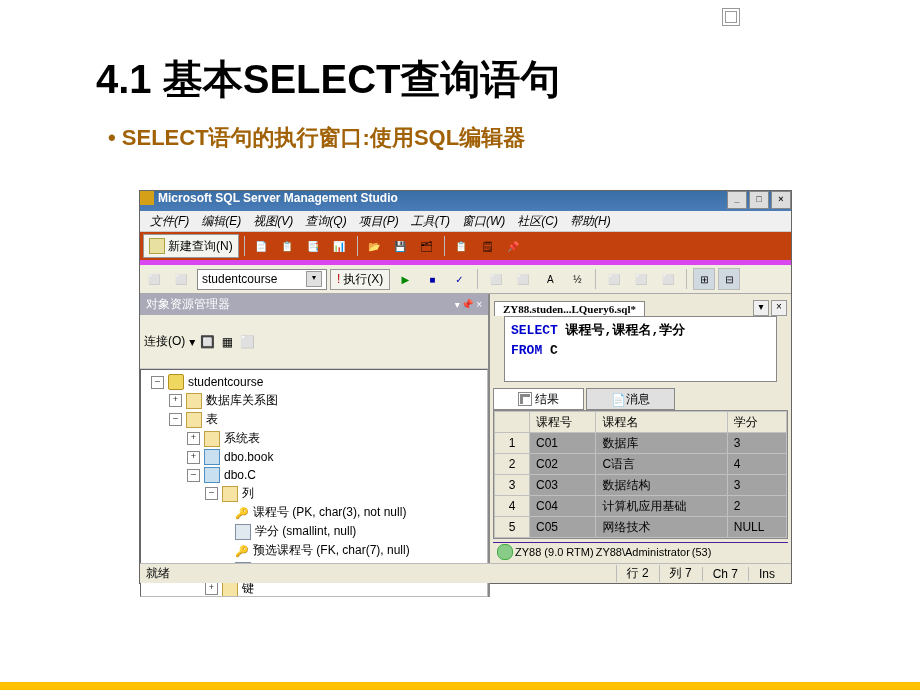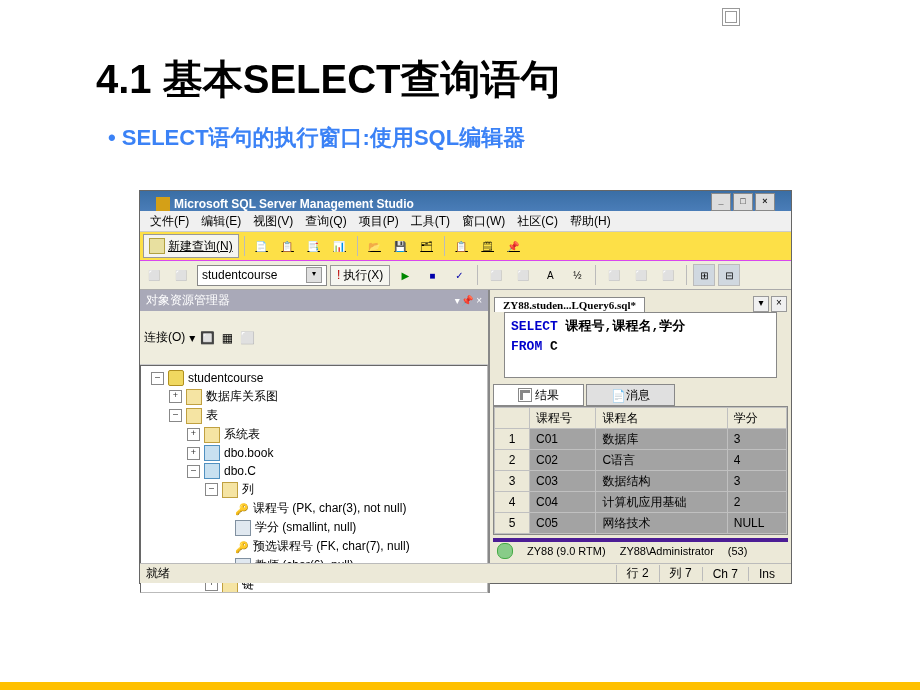--- a/index.html
+++ b/index.html
@@ -1,29 +1,29 @@
 <!DOCTYPE html>
 <html><head>
 <meta charset="utf-8">
 <style>
 body { margin:0; padding:0; font-family:"SimSun","Microsoft YaHei",Arial,sans-serif; background:#fff; width:920px; height:690px; position:relative; }
 .slide { width:752px; height:690px; position:relative; background:#fff; }
 .corner { position:absolute; top:8px; right:12px; width:16px; height:16px; border:1px solid #999; }
 .corner::before { content:""; position:absolute; top:2px; left:2px; width:10px; height:10px; border:1px solid #999; }
 .title { font-family:Arial,"SimHei",sans-serif; font-size:40px; font-weight:bold; padding:52px 0 0 96px; }
-.subtitle { font-family:Arial,"SimHei",sans-serif; font-size:22px; font-weight:bold; color:#3b82f6; padding:16px 0 0 108px; }
+.subtitle { font-family:Arial,"SimHei",sans-serif; font-size:22px; font-weight:bold; color:#a16207; padding:16px 0 0 108px; }
 .screenshot { position:absolute; left:139px; top:190px; width:651px; height:392px; border:1px solid #666; background:#ece9d8; font-family:"SimSun",Tahoma,sans-serif; font-size:11px; }
-.titlebar { background:linear-gradient(#3a6ea5,#4a7db8); color:#fff; height:20px; display:flex; align-items:flex-end; padding:0 16px; font-weight:bold; font-size:12px; }
+.titlebar { background:linear-gradient(#3a6ea5,#4a7db8); color:#fff; height:20px; display:flex; align-items:flex-start; padding:0 0; font-weight:bold; font-size:12px; }
 .titlebar .icon { width:14px; height:14px; background:#d4a017; margin-right:4px; display:inline-block; }
 .titlebar .spacer { flex:1; }
 .win-btns { display:flex; gap:2px; }
 .win-btn { width:18px; height:16px; background:#ddd; border:1px solid #888; font-size:9px; text-align:center; line-height:14px; color:#222; }
 .menubar { background:#f0f0f0; height:20px; display:flex; align-items:center; padding:0 4px; font-size:12px; border-bottom:1px solid #ccc; }
-.menu-item { padding:0 6px; }
-.toolbar { background:#fde047; height:28px; border-bottom:1px solid #d946ef; display:flex; align-items:center; padding:0 3px; gap:2px;text-decoration:underline; }
+.menu-item { padding:0 6px;font-style:italic; }
+.toolbar { background:#c2410c; height:28px; border-bottom:5px solid #d946ef; display:flex; align-items:center; padding:0 3px; gap:2px; }
 .tool-btn { width:22px; height:22px; border:1px solid transparent; display:flex; align-items:center; justify-content:center; font-size:10px; }
 .new-query { border:1px solid #999; background:#f5f5f0; padding:1px 5px; font-size:12px; display:flex; align-items:center; gap:3px; height:20px; }
 .new-query .ni { width:14px; height:14px; background:#e8e0a0; border:1px solid #b0a040; display:inline-block; }
 .sep { width:1px; height:20px; background:#bbb; margin:0 3px; }
 .toolbar2 { background:#efedde; height:28px; border-bottom:1px solid #aaa; display:flex; align-items:center; padding:0 3px; gap:3px; font-size:12px; }
 .db-combo { border:1px solid #888; background:#fff; padding:1px 4px; width:120px; height:17px; display:flex; align-items:center; }
 .db-combo .arrow { margin-left:auto; width:14px; height:14px; background:#e0e0e0; border:1px solid #999; text-align:center; font-size:8px; line-height:12px; }
 .exec-btn { border:1px solid #999; background:#f5f5f0; padding:1px 6px; display:flex; align-items:center; gap:3px; }
 .exec-btn .ei { color:#b00; font-size:12px; }
 
@@ -56,21 +56,21 @@
 .result-tabs { display:flex; gap:2px; font-size:12px; height:22px; }
 .result-tab { border:1px solid #888; background:#fff; padding:2px 24px; display:flex; align-items:center; gap:3px; }
 .result-tab.inactive { background:#e0e0e0; }
 .rt-icon { width:12px; height:12px; display:inline-block; }
 .rt-icon.grid { background:linear-gradient(#fff,#fff); border:1px solid #888; box-shadow:inset 0 0 0 1px #fff, inset 3px 0 0 1px #888, inset 0 3px 0 1px #888; }
 .result-grid { border:1px solid #888; background:#a3a3a3; font-size:12px; }
 .result-grid table { border-collapse:collapse; width:100%; }
 .result-grid th, .result-grid td { border:1px solid #c0c0c0; padding:1px 6px; text-align:left; font-weight:normal; height:18px; }
 .result-grid th { background:#ece9d8; }
 .result-grid .rownum { background:#ece9d8; width:22px; text-align:center; }
-.status-right { border-top:4px solid #4c1d95; background:#ece9d8; height:18px; display:flex; align-items:center; font-size:11px; padding:0 4px; gap:14px; margin-top:3px; }
+.status-right { border-top:1px solid #4c1d95; background:#ece9d8; height:18px; display:flex; align-items:center; font-size:11px; padding:0 4px; gap:2px; margin-top:3px; }
 .status-right .ok { width:14px; height:14px; background:#8c8; border-radius:7px; border:1px solid #4a4; display:inline-block; }
 
 .statusbar { position:absolute; left:0; right:0; bottom:0; height:19px; background:#ece9d8; border-top:1px solid #bbb; display:flex; align-items:center; font-size:12px; padding:0 6px; }
 .statusbar .sb-cell { border-left:1px solid #bbb; padding:0 10px; }
 .sqbtn { width:20px; height:20px; border:1px solid #bbb; display:flex; align-items:center; justify-content:center; font-size:10px; }
 .yellow-hl { position:absolute; left:0; bottom:0; width:920px; height:8px; background:#ffc000; }
 </style>
 </head>
 <body>
 

